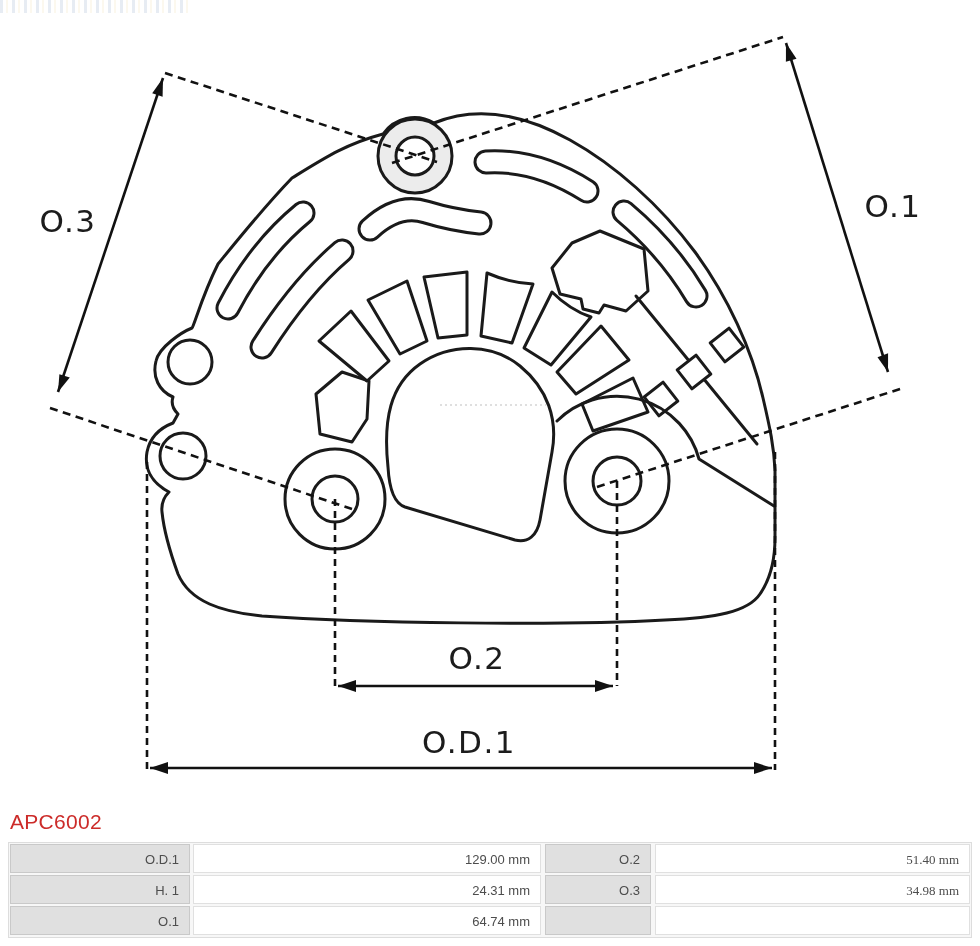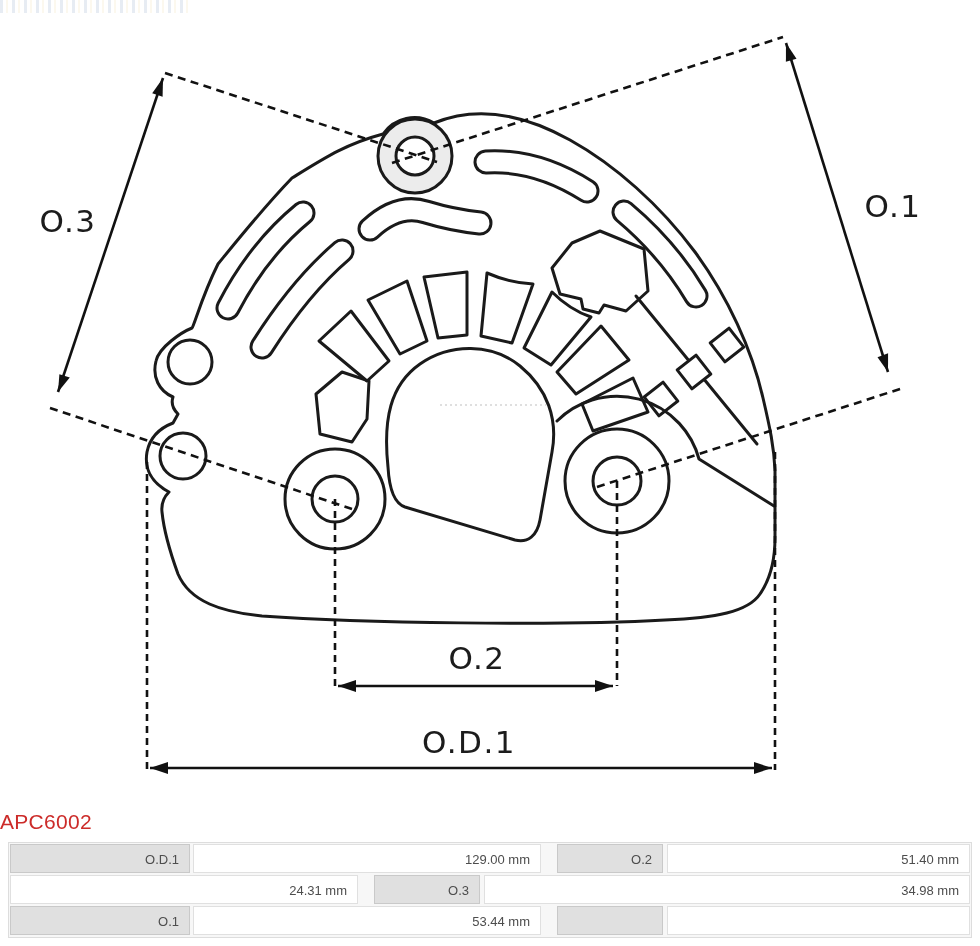--- a/index.html
+++ b/index.html
@@ -13,40 +13,40 @@
     opacity:.5;filter:blur(.4px);
   }
 
   .drawing-wrap{position:absolute;top:0;left:0;width:980px;height:800px;}
   svg text.dim-label{
     font-family:"DejaVu Sans","Liberation Sans",sans-serif;
     font-size:31px;fill:#1c1c1c;letter-spacing:1.5px;
   }
 
   .part-number{
-    position:absolute;left:0;top:810px;margin:0;
+    position:absolute;left:10px;top:810px;margin:0;
     font-size:21px;font-weight:500;color:#cc2b29;letter-spacing:.3px;
   }
 
   .specs-table{
     position:absolute;left:8px;top:842px;width:964px;
     border:1px solid #ddd;background:#f7f7f7;padding:1px 1px 2px 1px;box-sizing:border-box;
   }
   .spec-row{display:flex;margin-bottom:2px;}
   .spec-row:last-child{margin-bottom:0;}
   .cell{
     height:29px;line-height:29px;font-size:13px;color:#4d4d4d;
     text-align:right;padding-right:10px;box-sizing:border-box;background:#fff;
     border:1px solid #e0e0e0;
   }
   .cell.lbl{background:#e0e0e0;border:1px solid #c9c9c9;}
   .c1{width:180px;margin-right:3px;}
-  .c2{width:348px;margin-right:16px;}
+  .c2{width:348px;margin-right:4px;}
   .c3{width:106px;margin-right:4px;}
-  .c4{flex:1;}
+  .c4{flex:1;font-family:Liberation Serif, serif;}
 </style>
 </head>
 <body>
 
 <div class="watermark-fragment"></div>
 
 <div class="drawing-wrap">
 <svg width="980" height="800" viewBox="0 0 980 800">
 
   <g fill="#ffffff" stroke="#1a1a1a" stroke-width="3" stroke-linejoin="round" stroke-linecap="round">
@@ -185,23 +185,24 @@
 <h1 class="part-number">APC6002</h1>
 
 <div class="specs-table">
   <div class="spec-row">
     <div class="cell lbl c1">O.D.1</div>
     <div class="cell c2">129.00 mm</div>
     <div class="cell lbl c3">O.2</div>
     <div class="cell c4">51.40 mm</div>
   </div>
   <div class="spec-row">
+    <div class="cell lbl c1">H. 1</div>
     <div class="cell c2">24.31 mm</div>
     <div class="cell lbl c3">O.3</div>
     <div class="cell c4">34.98 mm</div>
   </div>
   <div class="spec-row">
     <div class="cell lbl c1">O.1</div>
-    <div class="cell c2">53.44 mm</div>
+    <div class="cell c2">64.74 mm</div>
     <div class="cell lbl c3"></div>
     <div class="cell c4"></div>
   </div>
 </div>
 
 </body></html>

